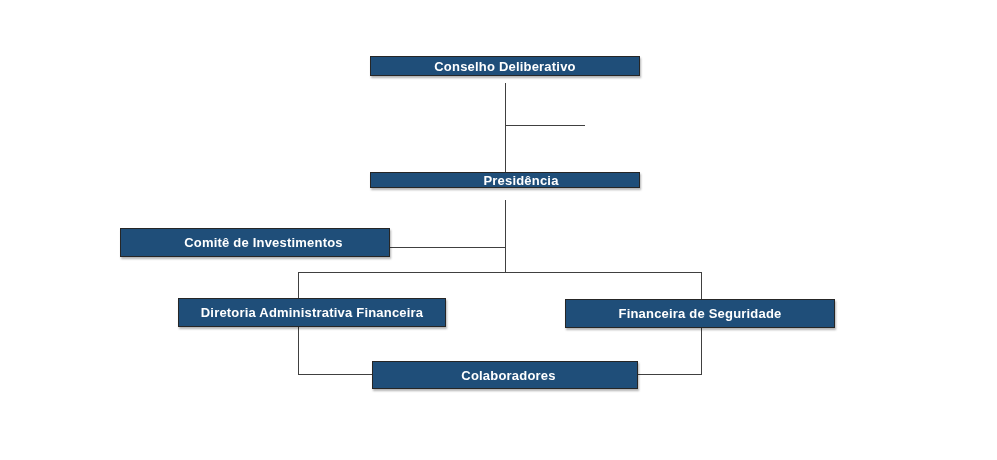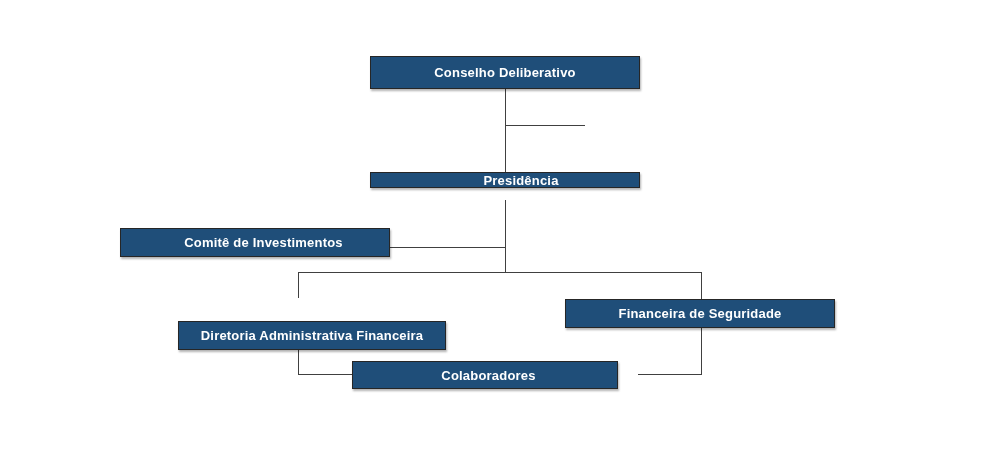--- a/index.html
+++ b/index.html
@@ -32,27 +32,27 @@
     letter-spacing: 0.2px;
   }
   .line {
     position: absolute;
     background: var(--connector, #404040);
   }
   .hline { height: 1px; }
   .vline { width: 1px; }
 
   
-  #n1 { left: 370px; top: 56px;  width: 270px; height: 33px; }
+  #n1 { left: 370px; top: 56px;  width: 270px; height: 20px; }
   #n2 { left: 585px; top: 112px; width: 270px; height: 28px; }
   #n3 { left: 370px; top: 172px; width: 270px; height: 16px; padding-left: 32px; }
   #n4 { left: 120px; top: 228px; width: 270px; height: 29px; padding-left: 17px; }
-  #n5 { left: 178px; top: 298px; width: 268px; height: 29px; margin-top: 23px; }
+  #n5 { left: 178px; top: 298px; width: 268px; height: 29px; }
   #n6 { left: 565px; top: 299px; width: 270px; height: 29px; }
-  #n7 { left: 352px; top: 361px; width: 266px; height: 28px; padding-left: 7px; }
+  #n7 { left: 372px; top: 361px; width: 266px; height: 28px; padding-left: 7px; }
 
   
   #c-v1 { left: 505px; top: 83px;  height: 89px; }
   #c-h1 { left: 505px; top: 125px; width: 80px;  }
   #c-v2 { left: 505px; top: 200px; height: 72px; }
   #c-h2 { left: 390px; top: 247px; width: 115px; }
   #c-h3 { left: 298px; top: 272px; width: 404px; }
   #c-v3 { left: 298px; top: 272px; height: 26px; }
   #c-v4 { left: 701px; top: 272px; height: 27px; }
   #c-v5 { left: 298px; top: 327px; height: 48px; }

